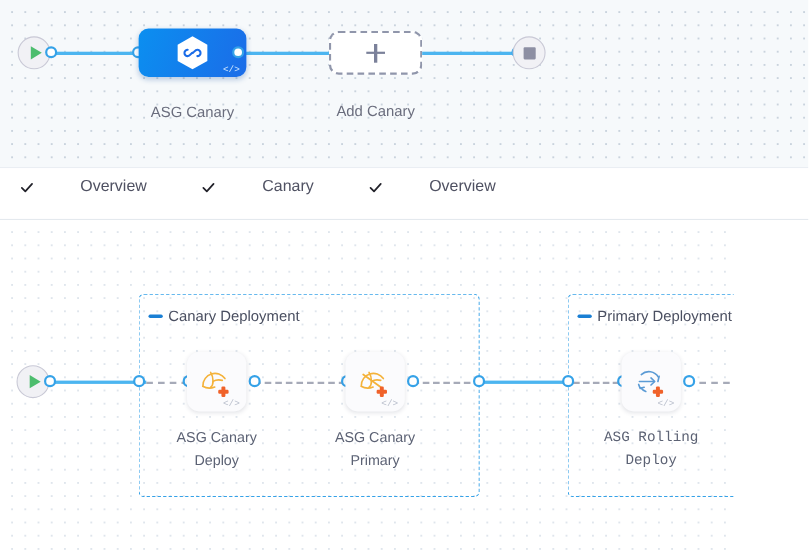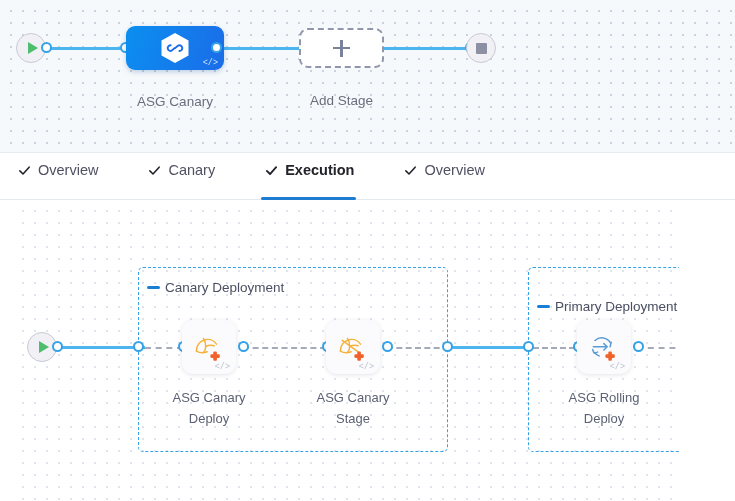--- a/index.html
+++ b/index.html
@@ -38,31 +38,31 @@
   .tabs { display: flex; align-items: flex-end; height: 100%; padding-left: 14px; }
   .tab {
     display: flex; align-items: center; gap: 7px;
     height: 100%; padding: 0 16px 0 4px;
     margin-right: 30px;
     color: #4f5162; font-size: 14.5px;
     position: relative; cursor: pointer;
     padding-bottom: 11px;
     align-self: flex-end;
   }
-  .tab .tab-label { line-height: 1; }
+  .tab .tab-label { line-height: 1; margin-left: 35px; }
   .tab.active { color: #22222a; font-weight: bold; }
   .tab.active::after {
     content: ""; position: absolute; left: 0; right: 14px; bottom: -1px;
     height: 3px; background: #1f7dd1; border-radius: 2px;
   }
   .check { width: 13px; height: 13px; flex: 0 0 auto; display:block; }
 
   
   .exec-canvas {
-    position: absolute; left: 12px; top: 200px;
+    position: absolute; left: 0; top: 200px;
     width: 667px; height: 301px;
     background-color: #ffffff;
     background-image: radial-gradient(circle, #dfe5ec 1px, transparent 1.1px);
     background-size: 12px 12px;
     background-position: 5px 5px;
     overflow: hidden;
   }
 
   
   .term-node {
@@ -174,21 +174,21 @@
       </svg>
       <span class="code-glyph on-blue">&lt;/&gt;</span>
     </div>
     <div class="port" style="left:211px; top:42px;"></div>
     <div class="node-caption" style="left:126px; top:92px; width:98px;">ASG Canary</div>
 
     <div class="add-stage-node" style="left:299px; top:28px;">
       <span class="plus-h"></span>
       <span class="plus-v"></span>
     </div>
-    <div class="node-caption" style="left:289px; top:91px; width:105px;">Add Stage</div>
+    <div class="node-caption" style="left:289px; top:91px; width:105px;">Add Canary</div>
 
     <div class="port" style="left:465px; top:42px;"></div>
     <div class="term-node" style="left:466px; top:33px;">
       <span class="stop-sq"></span>
     </div>
   </div>
 
   <div class="tabbar">
     <div class="tabs">
       <div class="tab">
@@ -196,45 +196,39 @@
           <polyline points="2,7.4 5.4,10.8 12,3.4" fill="none" stroke="#22222a" stroke-width="1.7" stroke-linecap="round" stroke-linejoin="round"></polyline>
         </svg>
         <span class="tab-label">Overview</span>
       </div>
       <div class="tab">
         <svg class="check" viewBox="0 0 14 14">
           <polyline points="2,7.4 5.4,10.8 12,3.4" fill="none" stroke="#22222a" stroke-width="1.7" stroke-linecap="round" stroke-linejoin="round"></polyline>
         </svg>
         <span class="tab-label">Canary</span>
       </div>
-      <div class="tab active">
-        <svg class="check" viewBox="0 0 14 14">
-          <polyline points="2,7.4 5.4,10.8 12,3.4" fill="none" stroke="#22222a" stroke-width="2" stroke-linecap="round" stroke-linejoin="round"></polyline>
-        </svg>
-        <span class="tab-label">Execution</span>
-      </div>
       <div class="tab">
         <svg class="check" viewBox="0 0 14 14">
           <polyline points="2,7.4 5.4,10.8 12,3.4" fill="none" stroke="#22222a" stroke-width="1.7" stroke-linecap="round" stroke-linejoin="round"></polyline>
         </svg>
         <span class="tab-label">Overview</span>
       </div>
     </div>
   </div>
 
   <div class="exec-canvas">
 
     <div class="group-box" style="left:126px; top:67px; width:310px; height:185px;"></div>
     <div class="group-box" style="left:516px; top:67px; width:168px; height:185px;"></div>
 
     <div class="group-label" style="left:135px; top:80px;">
       <span class="group-dash"></span>
       <span>Canary Deployment</span>
     </div>
-    <div class="group-label" style="left:525px; top:80px;margin-top:19px;">
+    <div class="group-label" style="left:525px; top:80px;">
       <span class="group-dash"></span>
       <span>Primary Deployment</span>
     </div>
 
     <div class="link-solid" style="left:43px; top:146px; width:90px;"></div>
     <div class="link-dashed" style="left:133px; top:147px; width:38px;"></div>
     <div class="link-dashed" style="left:231px; top:147px; width:83px;"></div>
     <div class="link-dashed" style="left:375px; top:147px; width:62px;"></div>
     <div class="link-solid" style="left:435px; top:146px; width:86px;"></div>
     <div class="link-dashed" style="left:521px; top:147px; width:42px;"></div>
@@ -288,39 +282,39 @@
         </g>
         <g>
           <rect x="21.3" y="21.4" width="3.6" height="9.4" rx="1.1" fill="#f0622a"></rect>
           <rect x="18.4" y="24.3" width="9.4" height="3.6" rx="1.1" fill="#f0622a"></rect>
         </g>
       </svg>
       <span class="code-glyph on-white">&lt;/&gt;</span>
     </div>
     <div class="exec-caption" style="left:281px; top:188px;">
       <div>ASG Canary</div>
-      <div>Stage</div>
+      <div>Primary</div>
     </div>
 
     <div class="step-node" style="left:565px; top:120px;">
       <svg width="34" height="32" viewBox="0 0 34 32">
         <g fill="none" stroke="#5b9bd5" stroke-width="1.5" stroke-linecap="round" stroke-linejoin="round">
           <path d="M8 10.5a10 10 0 0 1 15.5 2.4"></path>
           <path d="M24.2 12.2l-1.1 4.6"></path>
           <path d="M7.5 22.5a10 10 0 0 0 4.6 3.4"></path>
           <path d="M5.6 19.5l1.4 3.6 3.6-1"></path>
           <path d="M6.3 16.8h13.4"></path>
           <path d="M16.8 13.6l3.4 3.2-3.4 3.2"></path>
         </g>
         <g>
           <rect x="21.3" y="21.4" width="3.6" height="9.4" rx="1.1" fill="#f0622a"></rect>
           <rect x="18.4" y="24.3" width="9.4" height="3.6" rx="1.1" fill="#f0622a"></rect>
         </g>
       </svg>
       <span class="code-glyph on-white">&lt;/&gt;</span>
     </div>
-    <div class="exec-caption" style="left:532px; top:188px;">
+    <div class="exec-caption" style="left:532px; top:188px;font-family:Liberation Mono, monospace;">
       <div>ASG Rolling</div>
       <div>Deploy</div>
     </div>
 
   </div>
 </div>
 
 </body></html>

